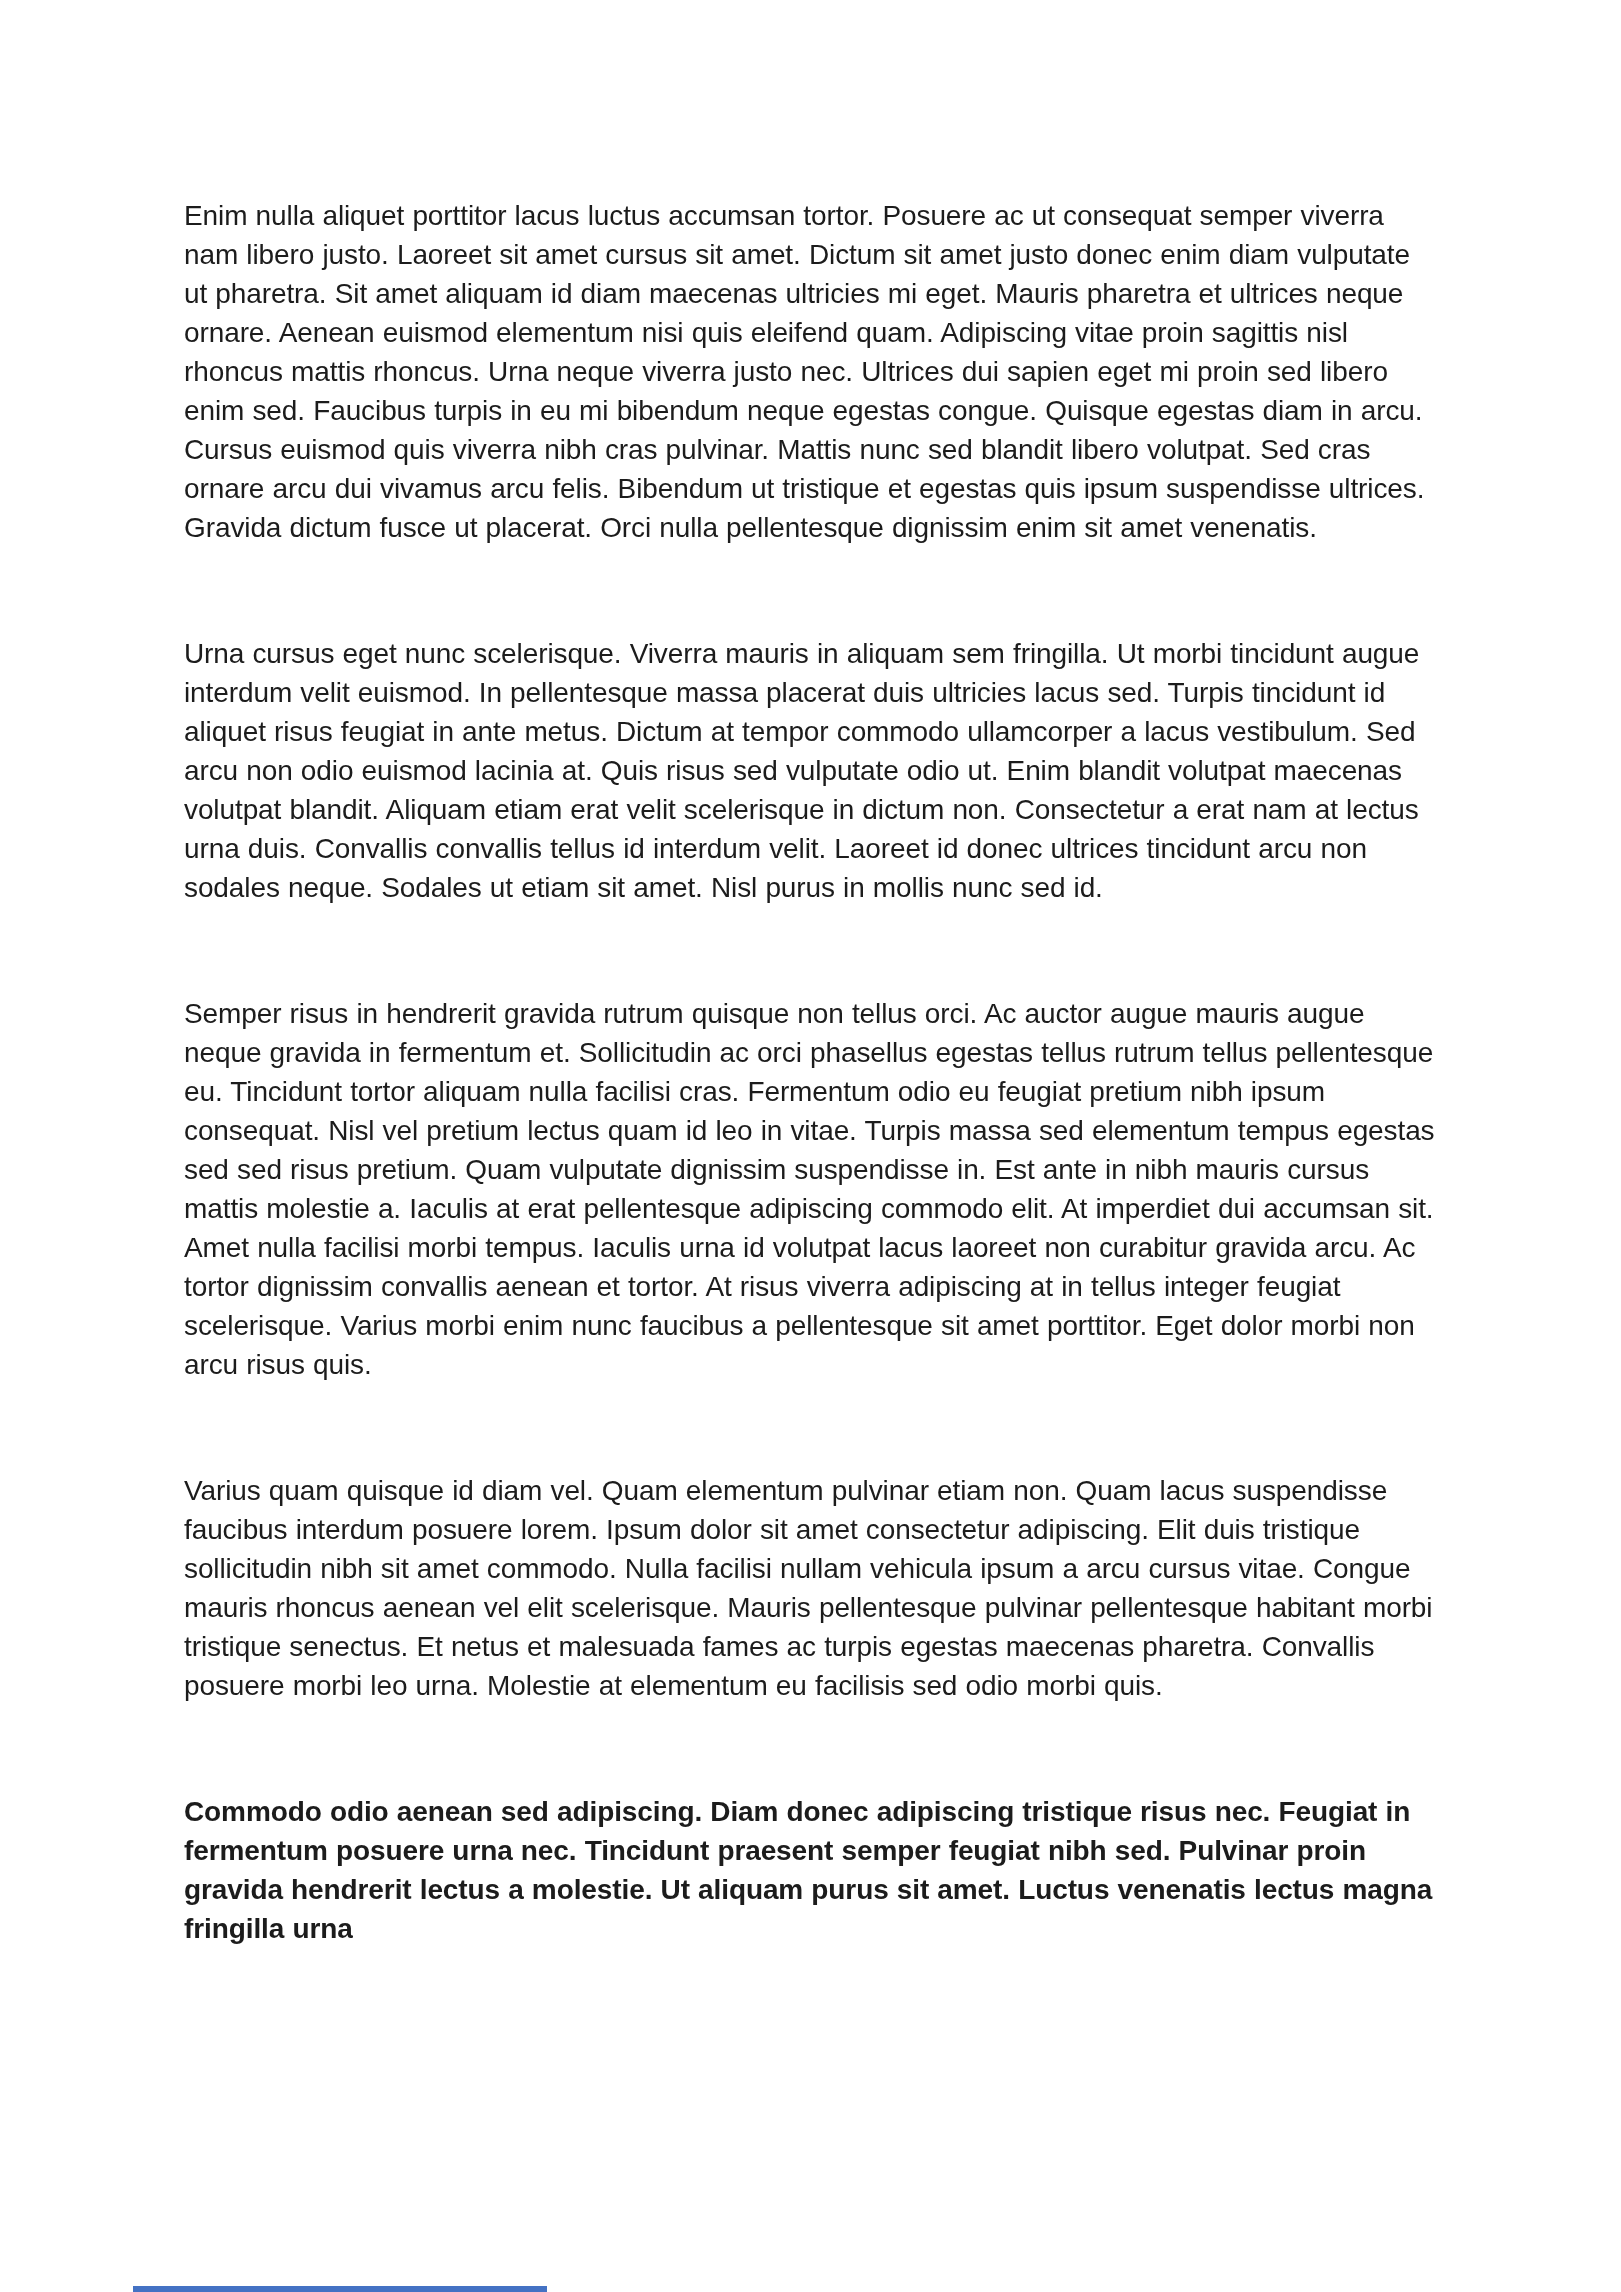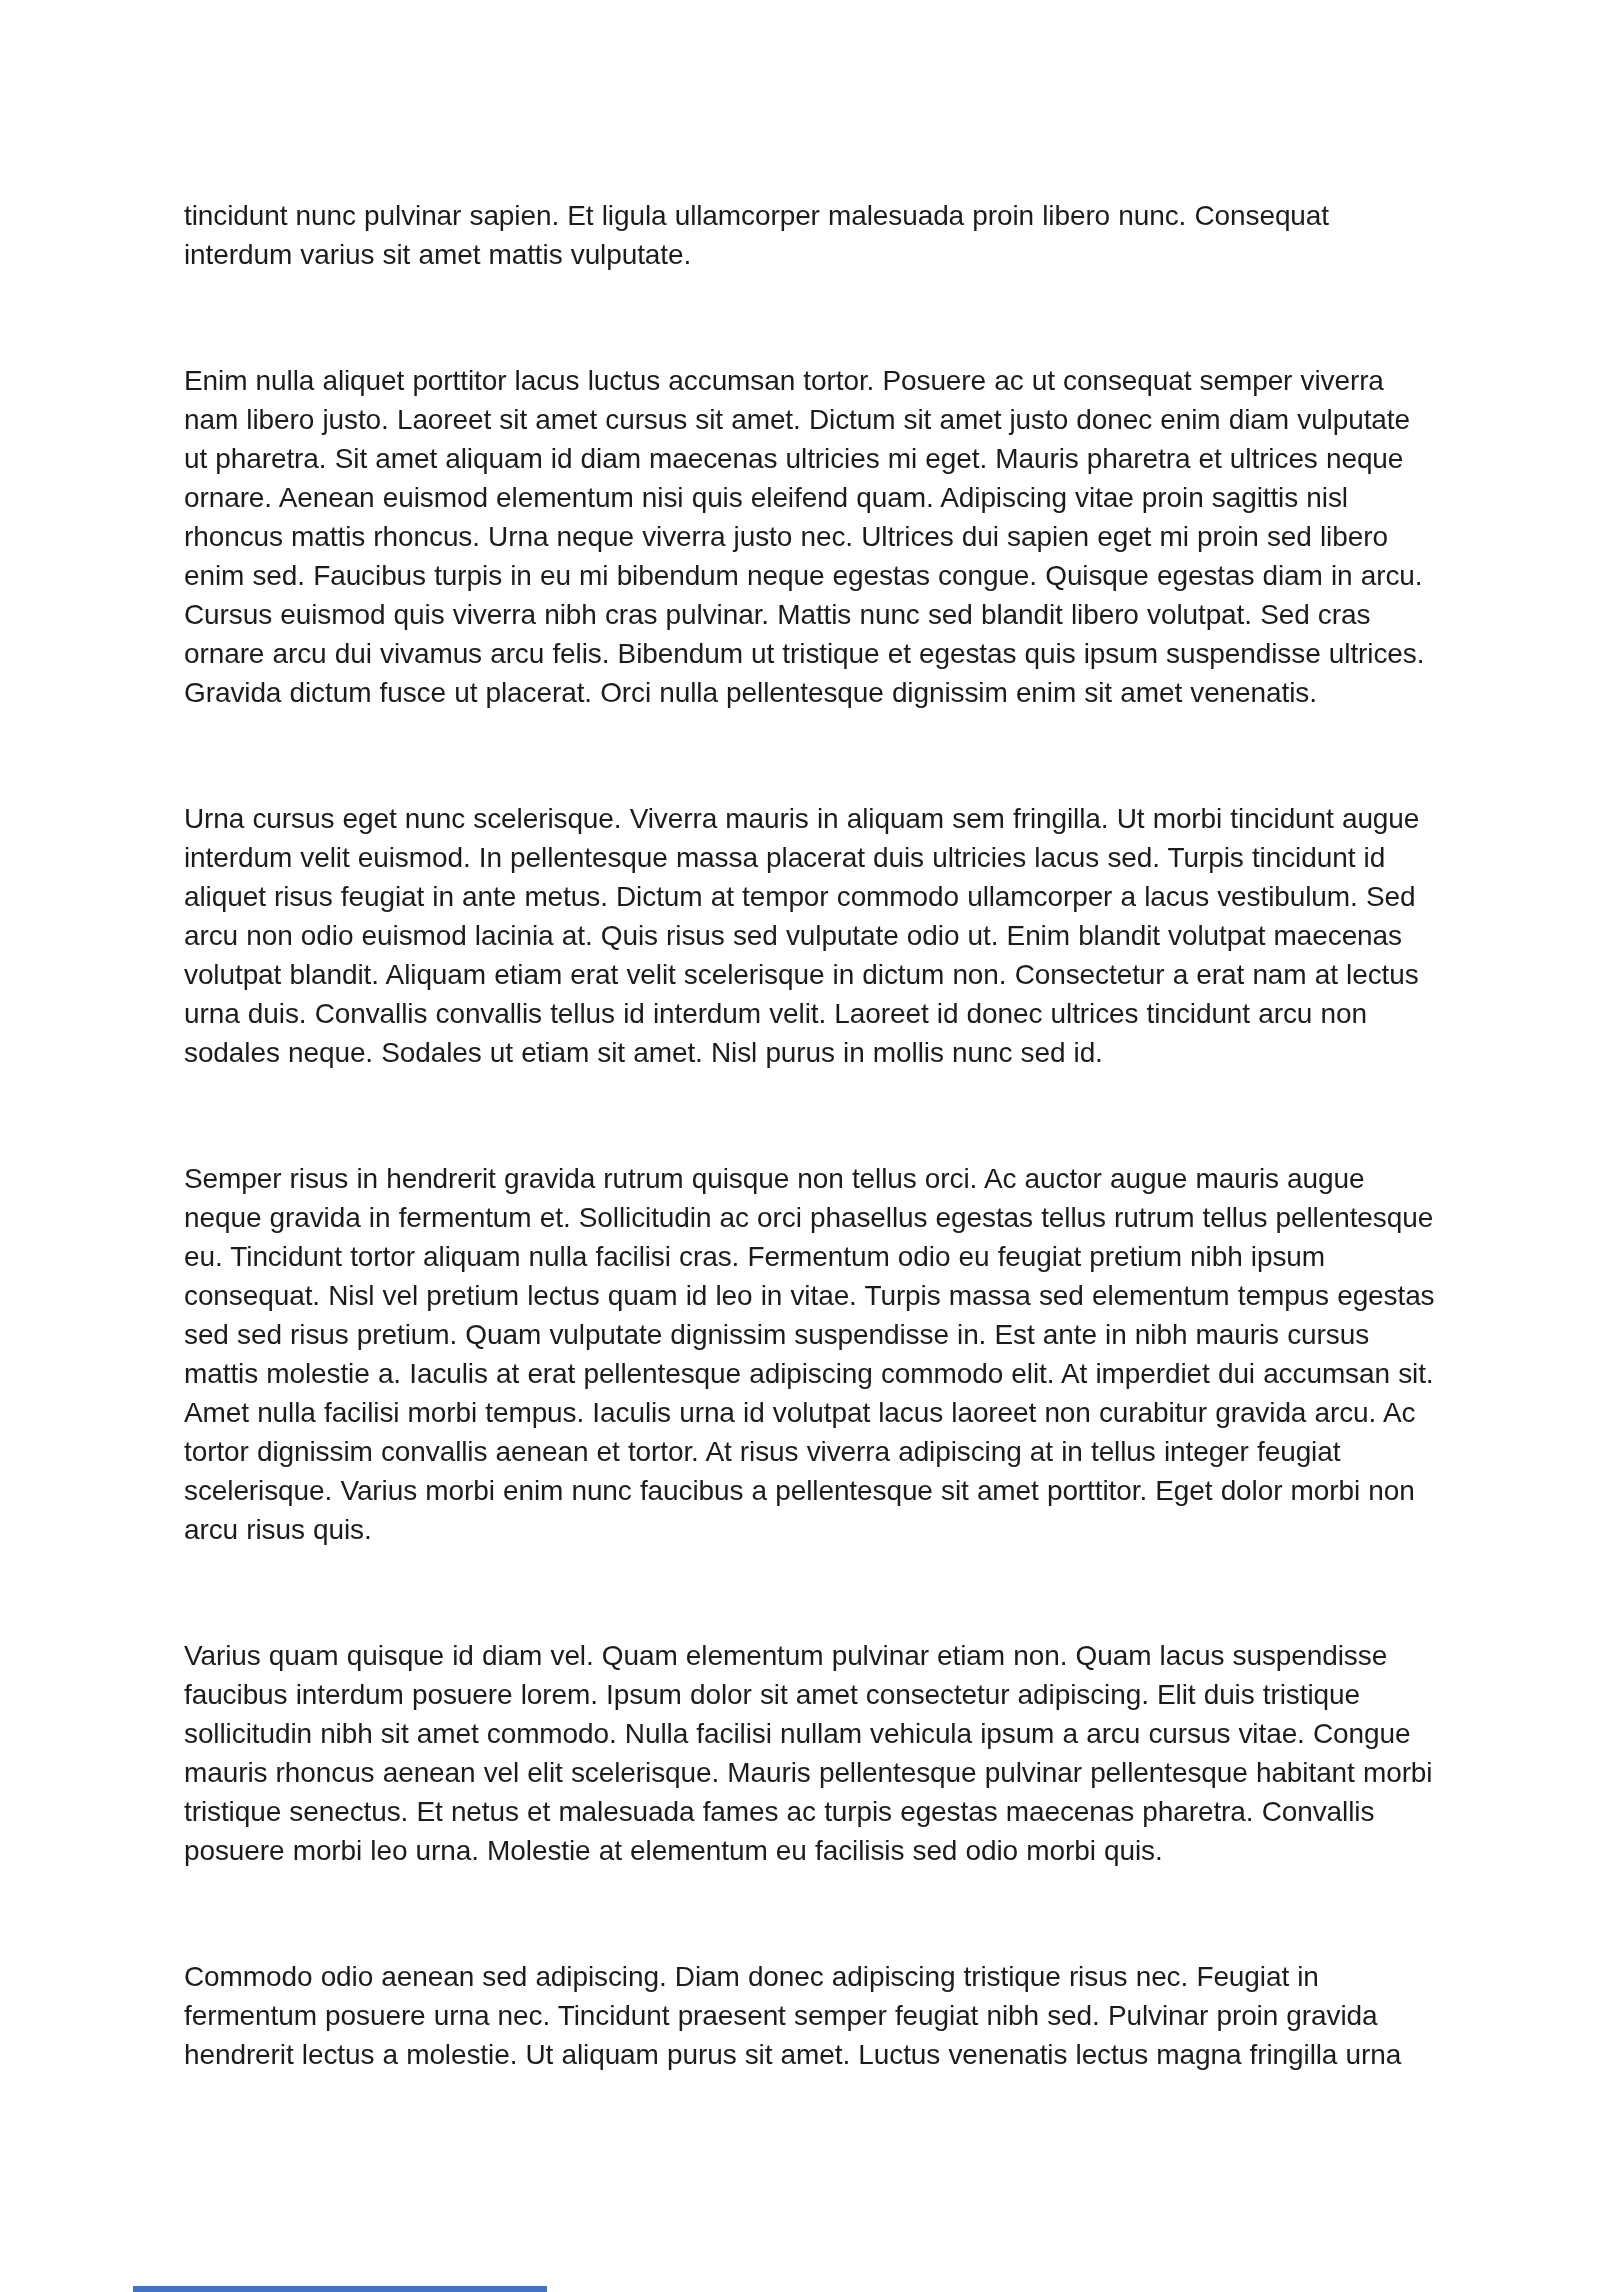--- a/index.html
+++ b/index.html
@@ -28,35 +28,35 @@
     line-height: 39px;
     letter-spacing: -0.1px;
     text-align: left;
     word-spacing: 0.5px;
   }
   .para {
     margin: 0 0 87px 0;
   }
   .para:last-child {
     margin-bottom: 16px;
+    font-weight: bold;
   }
   .accent-bar {
     position: absolute;
     left: 133px;
     bottom: 0;
     width: 414px;
     height: 6.9px;
   }
 </style>
 </head>
 <body>
 
 <div class="page" style="background: rgb(255, 255, 255);">
   <div class="content" style="color: rgb(28, 28, 28);">
-    <p class="para">tincidunt nunc pulvinar sapien. Et ligula ullamcorper malesuada proin libero nunc. Consequat interdum varius sit amet mattis vulputate.</p>
     <p class="para">Enim nulla aliquet porttitor lacus luctus accumsan tortor. Posuere ac ut consequat semper viverra nam libero justo. Laoreet sit amet cursus sit amet. Dictum sit amet justo donec enim diam vulputate ut pharetra. Sit amet aliquam id diam maecenas ultricies mi eget. Mauris pharetra et ultrices neque ornare. Aenean euismod elementum nisi quis eleifend quam. Adipiscing vitae proin sagittis nisl rhoncus mattis rhoncus. Urna neque viverra justo nec. Ultrices dui sapien eget mi proin sed libero enim sed. Faucibus turpis in eu mi bibendum neque egestas congue. Quisque egestas diam in arcu. Cursus euismod quis viverra nibh cras pulvinar. Mattis nunc sed blandit libero volutpat. Sed cras ornare arcu dui vivamus arcu felis. Bibendum ut tristique et egestas quis ipsum suspendisse ultrices. Gravida dictum fusce ut placerat. Orci nulla pellentesque dignissim enim sit amet venenatis.</p>
     <p class="para">Urna cursus eget nunc scelerisque. Viverra mauris in aliquam sem fringilla. Ut morbi tincidunt augue interdum velit euismod. In pellentesque massa placerat duis ultricies lacus sed. Turpis tincidunt id aliquet risus feugiat in ante metus. Dictum at tempor commodo ullamcorper a lacus vestibulum. Sed arcu non odio euismod lacinia at. Quis risus sed vulputate odio ut. Enim blandit volutpat maecenas volutpat blandit. Aliquam etiam erat velit scelerisque in dictum non. Consectetur a erat nam at lectus urna duis. Convallis convallis tellus id interdum velit. Laoreet id donec ultrices tincidunt arcu non sodales neque. Sodales ut etiam sit amet. Nisl purus in mollis nunc sed id.</p>
     <p class="para">Semper risus in hendrerit gravida rutrum quisque non tellus orci. Ac auctor augue mauris augue neque gravida in fermentum et. Sollicitudin ac orci phasellus egestas tellus rutrum tellus pellentesque eu. Tincidunt tortor aliquam nulla facilisi cras. Fermentum odio eu feugiat pretium nibh ipsum consequat. Nisl vel pretium lectus quam id leo in vitae. Turpis massa sed elementum tempus egestas sed sed risus pretium. Quam vulputate dignissim suspendisse in. Est ante in nibh mauris cursus mattis molestie a. Iaculis at erat pellentesque adipiscing commodo elit. At imperdiet dui accumsan sit. Amet nulla facilisi morbi tempus. Iaculis urna id volutpat lacus laoreet non curabitur gravida arcu. Ac tortor dignissim convallis aenean et tortor. At risus viverra adipiscing at in tellus integer feugiat scelerisque. Varius morbi enim nunc faucibus a pellentesque sit amet porttitor. Eget dolor morbi non arcu risus quis.</p>
     <p class="para">Varius quam quisque id diam vel. Quam elementum pulvinar etiam non. Quam lacus suspendisse faucibus interdum posuere lorem. Ipsum dolor sit amet consectetur adipiscing. Elit duis tristique sollicitudin nibh sit amet commodo. Nulla facilisi nullam vehicula ipsum a arcu cursus vitae. Congue mauris rhoncus aenean vel elit scelerisque. Mauris pellentesque pulvinar pellentesque habitant morbi tristique senectus. Et netus et malesuada fames ac turpis egestas maecenas pharetra. Convallis posuere morbi leo urna. Molestie at elementum eu facilisis sed odio morbi quis.</p>
     <p class="para">Commodo odio aenean sed adipiscing. Diam donec adipiscing tristique risus nec. Feugiat in fermentum posuere urna nec. Tincidunt praesent semper feugiat nibh sed. Pulvinar proin gravida hendrerit lectus a molestie. Ut aliquam purus sit amet. Luctus venenatis lectus magna fringilla urna</p>
   </div>
   <div class="accent-bar" style="background: rgb(68, 114, 196);"></div>
 </div>
 
 

